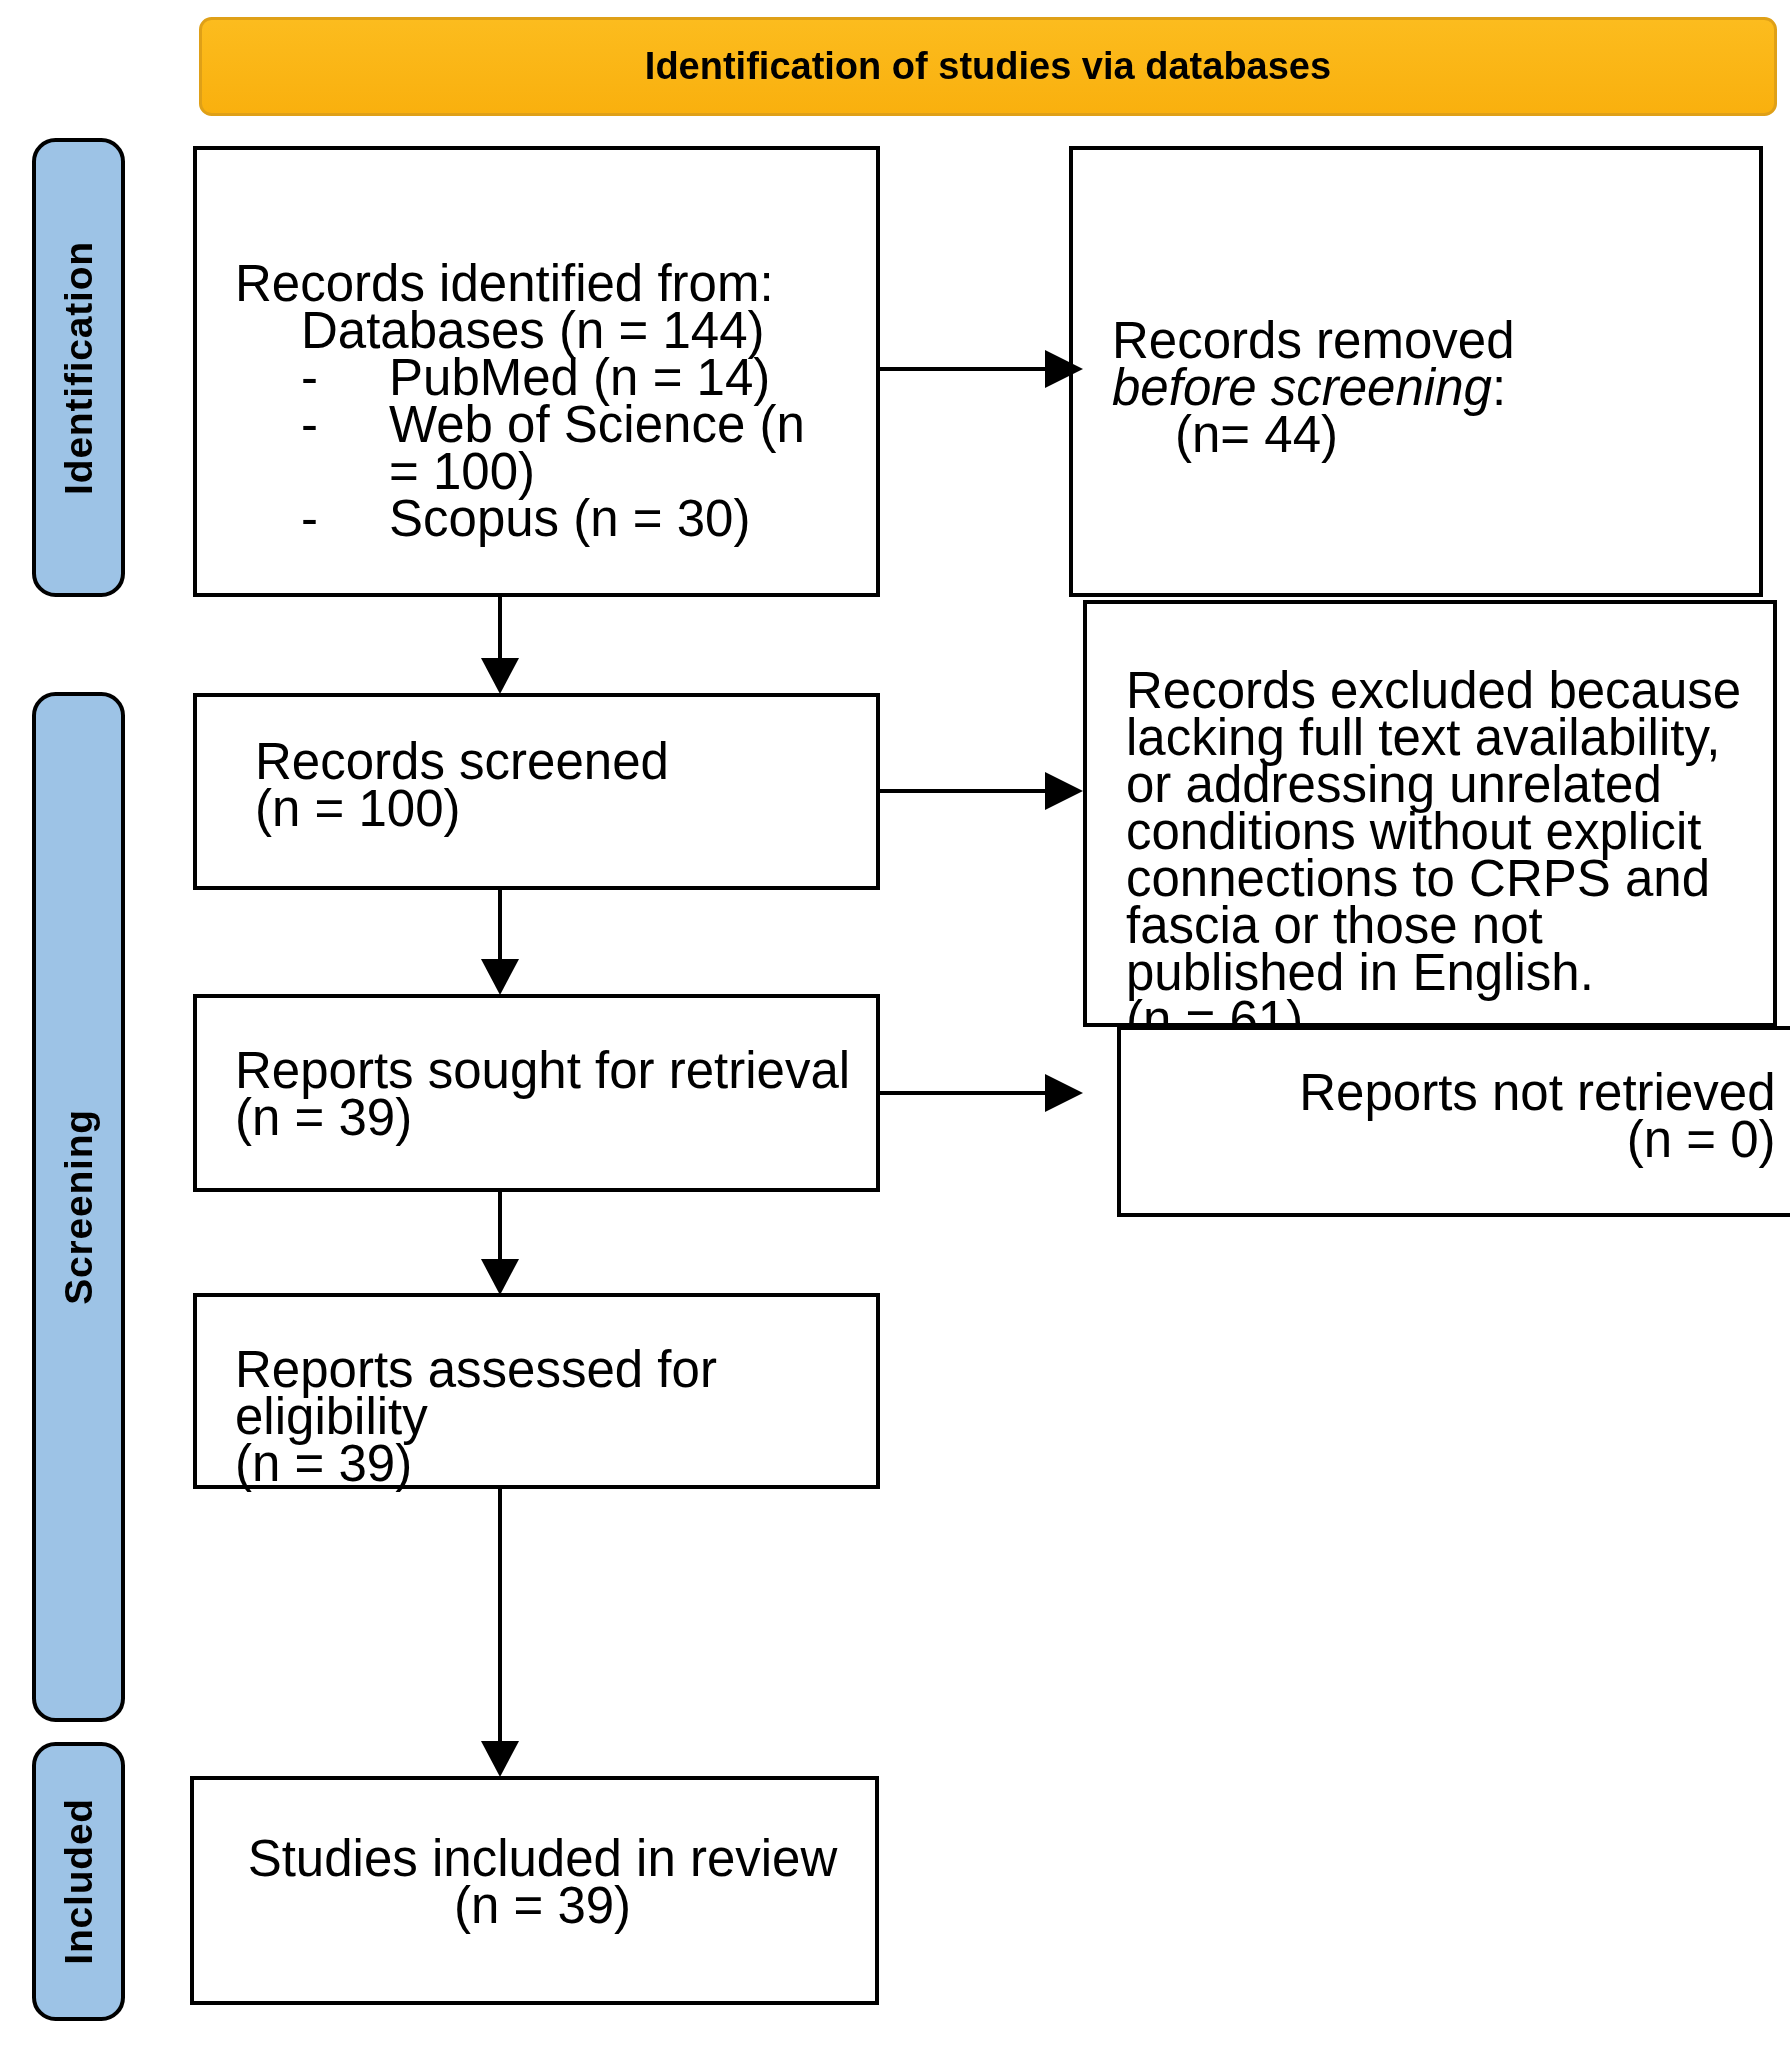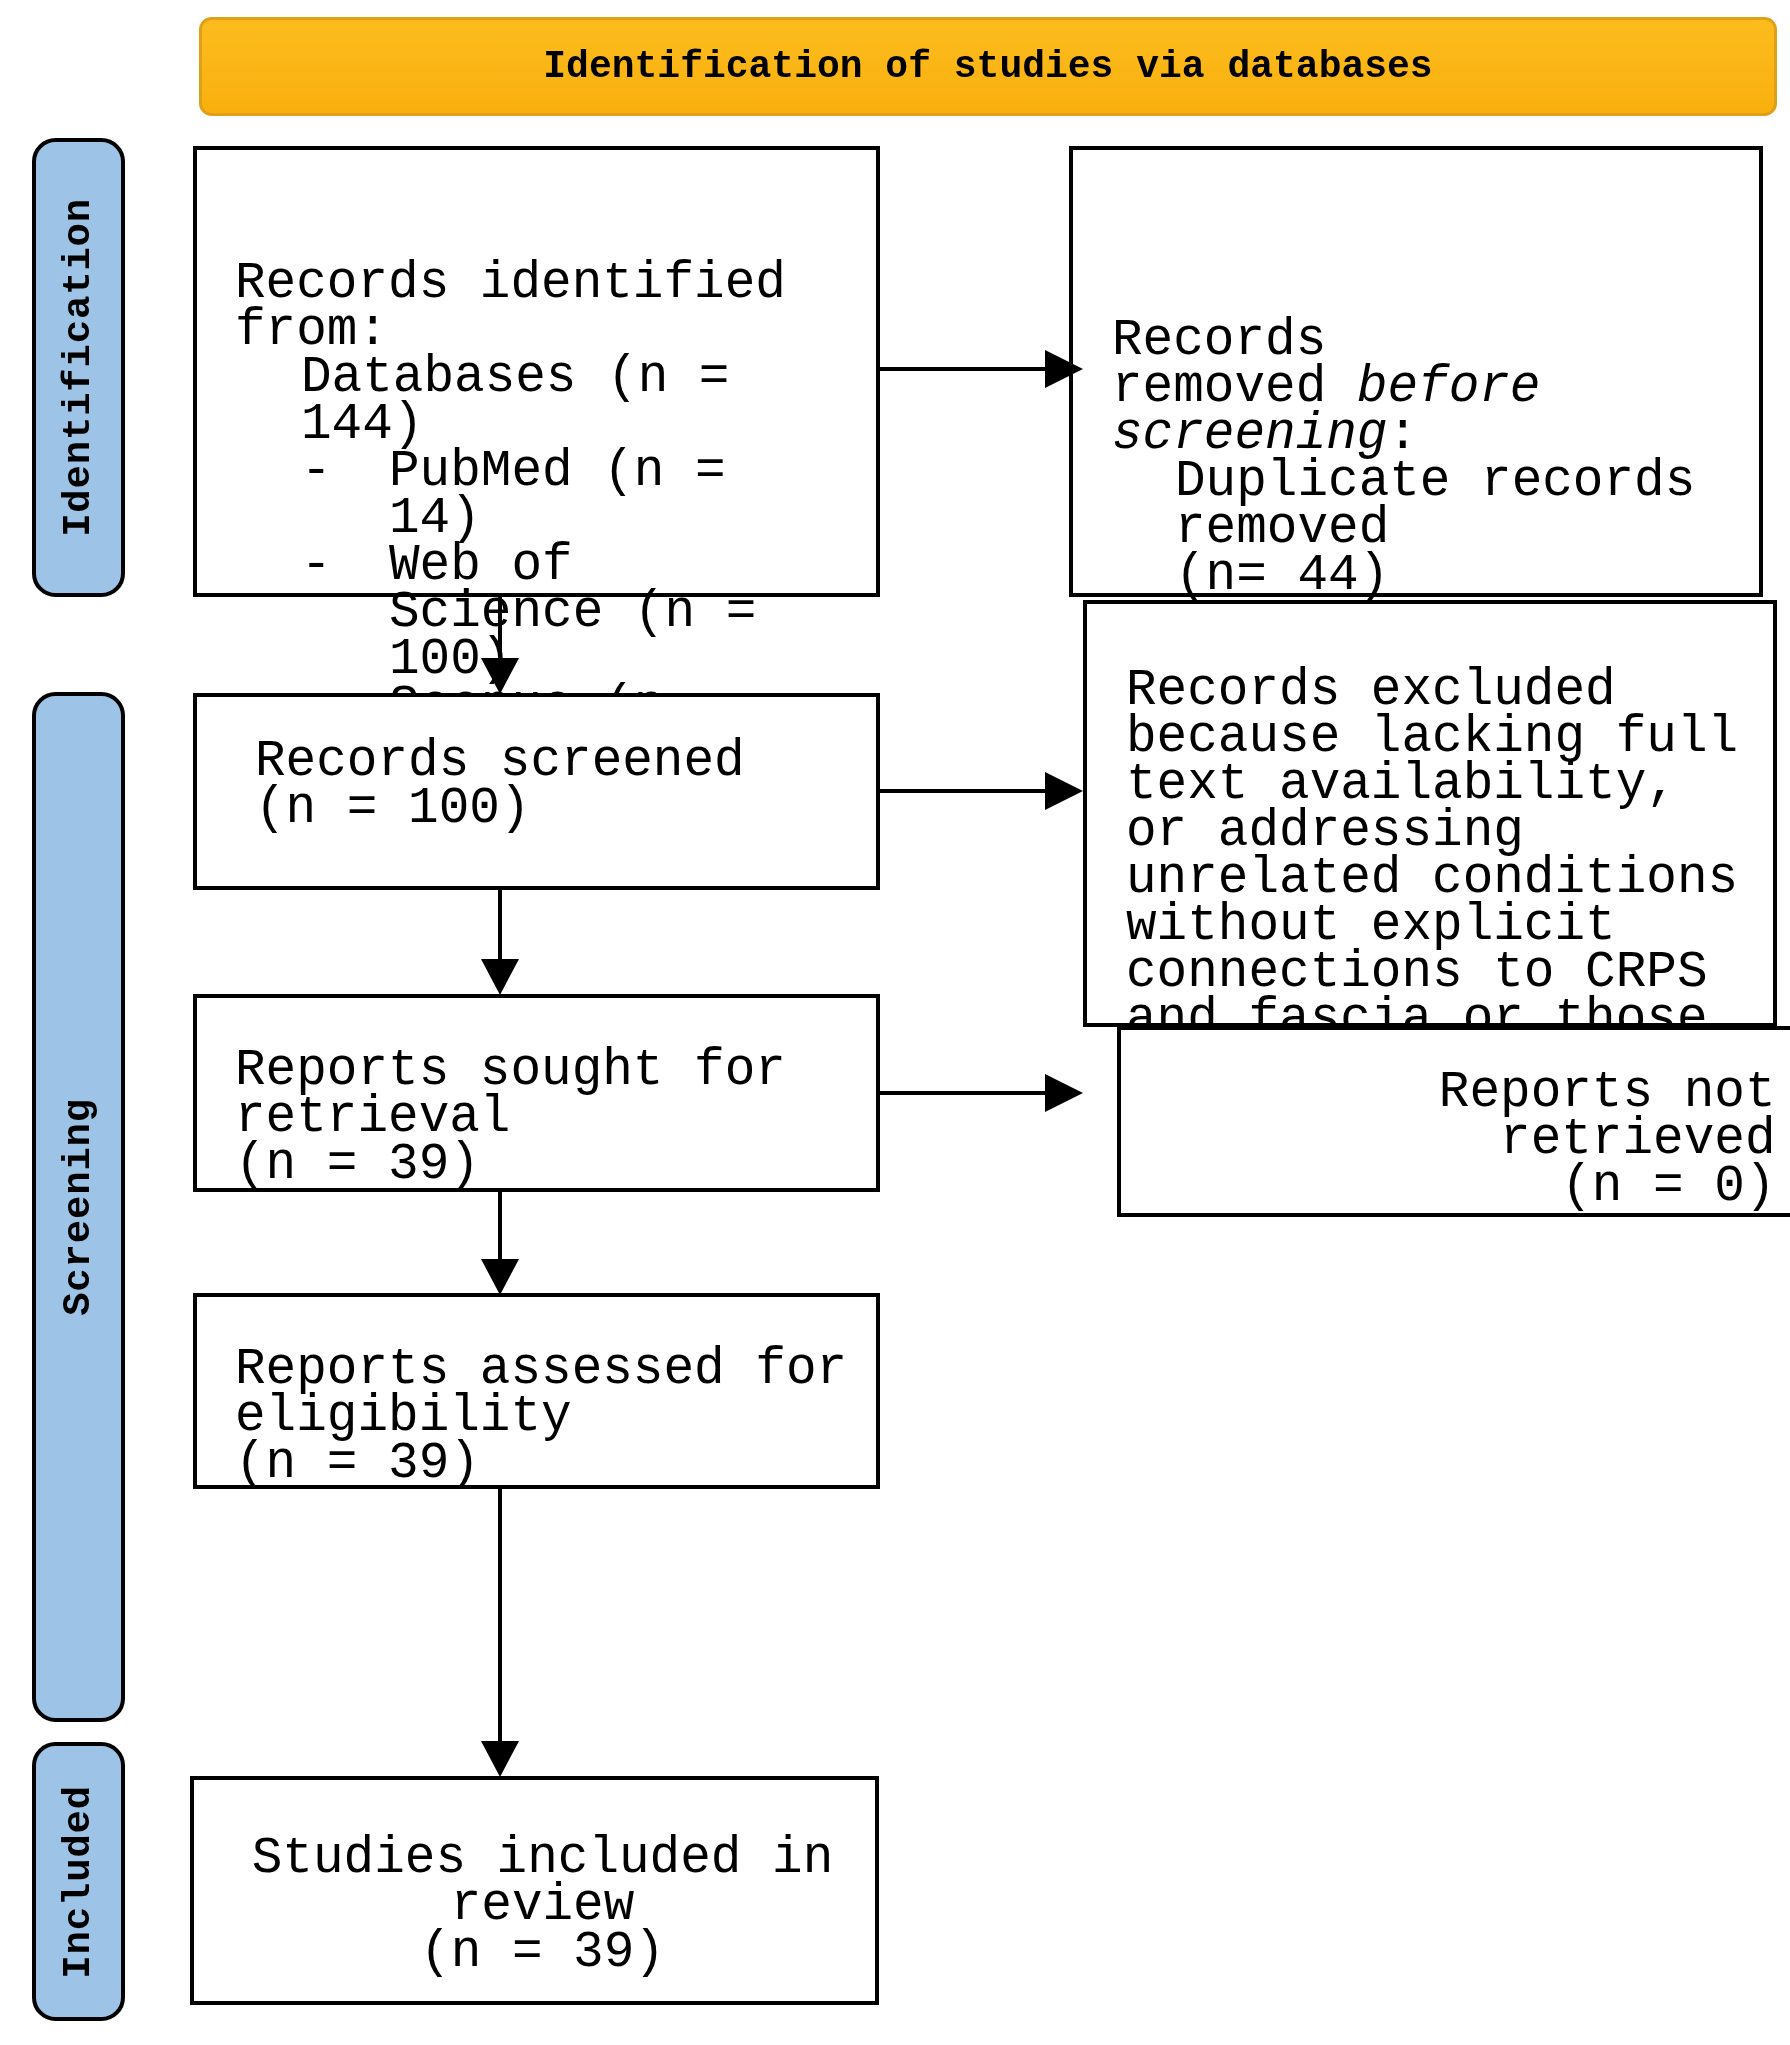--- a/index.html
+++ b/index.html
@@ -1,21 +1,21 @@
 <!DOCTYPE html>
 <html style="font-size:12.6px"><head>
 <meta charset="utf-8">
 <style>
   html, body { margin: 0; padding: 0; background: #ffffff; }
   .canvas {
     position: relative;
     width: 1763px;
     height: 2046px;
     background: #ffffff;
-    font-family: Liberation Mono, monospace;
+    font-family: Liberation Sans, sans-serif;
     color: #000000;
   }
 
   
   .header {
     position: absolute;
     left: 199px; top: 17.3px;
     width: 1578px; height: 99px;
     background: linear-gradient(#fcbc1e, #f9b00e);
     border: 3.2px solid #dfa017;
@@ -122,21 +122,20 @@
       <span class="bullet-dash">-</span>
       <span class="bullet-text">Scopus (n = 30)</span>
     </div>
   </div>
 
   <div class="fbox box-removed">
     <div class="removed-head">
       <span>Records removed </span><em>before screening</em><span>:</span>
     </div>
     <div class="removed-detail">
-      <div>Duplicate records removed</div>
       <div>(n= 44)</div>
     </div>
   </div>
 
   <div class="fbox box-screened">
     <div>Records screened</div>
     <div>(n = 100)</div>
   </div>
 
   <div class="fbox box-excluded">

